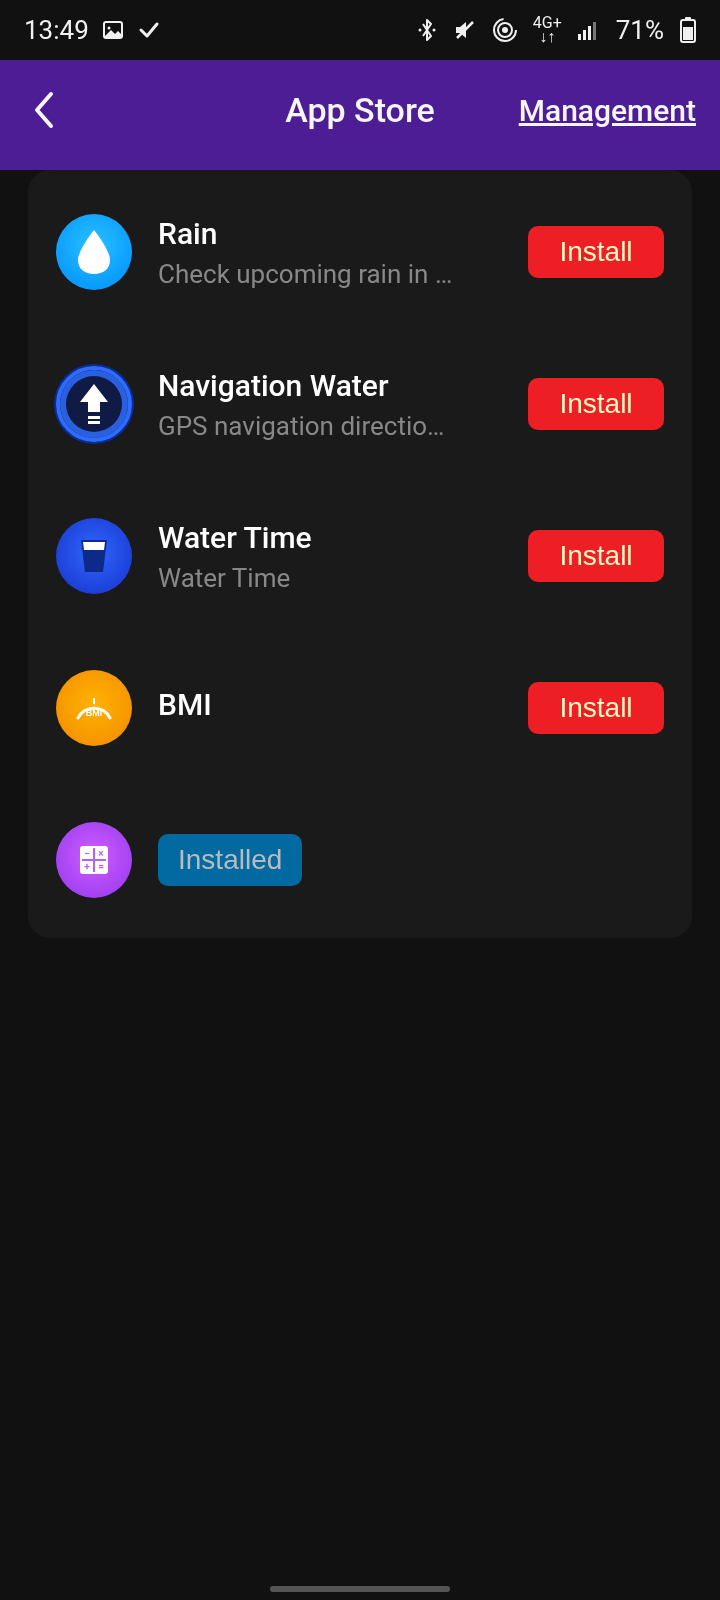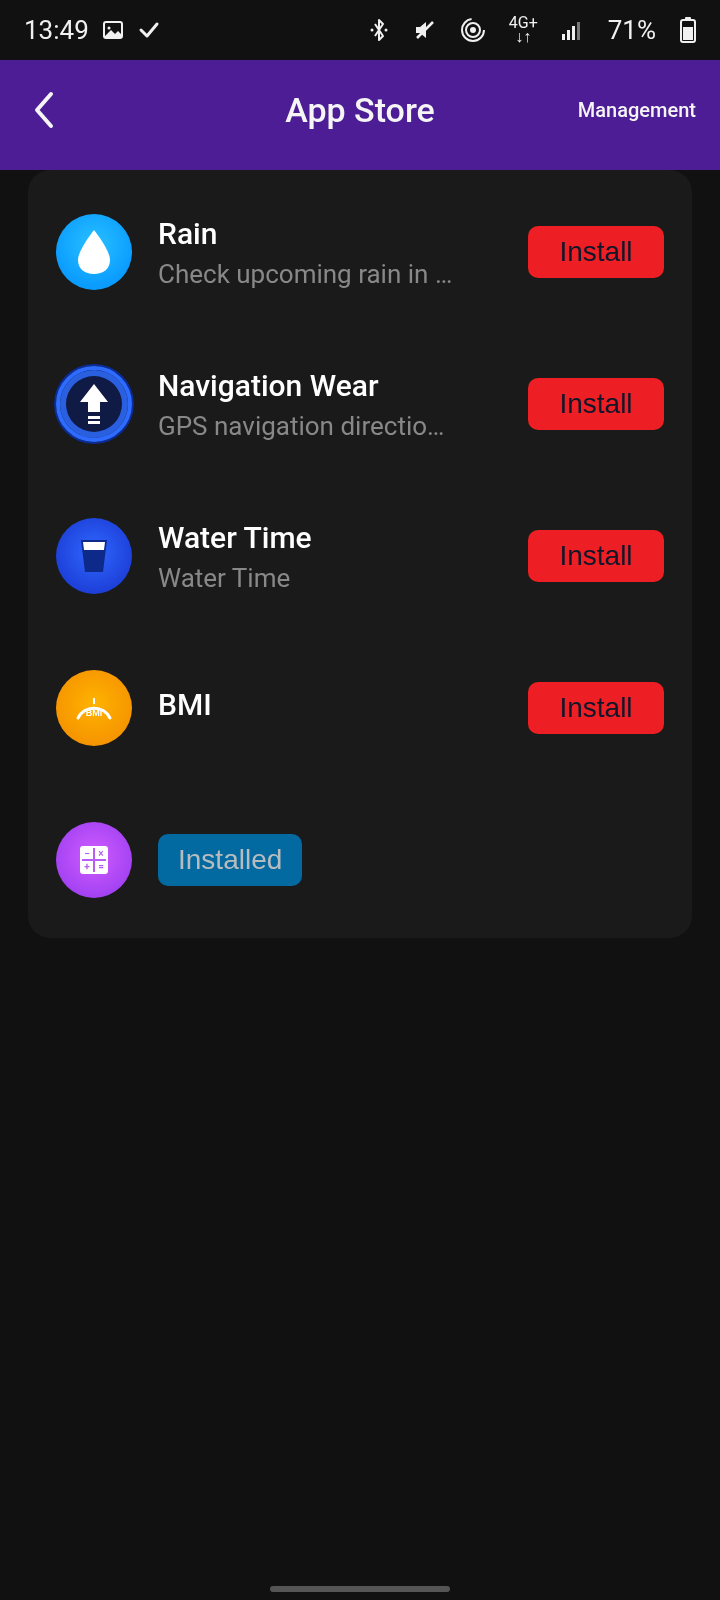--- a/index.html
+++ b/index.html
@@ -2,39 +2,39 @@
 <html><head>
   <meta charset="utf-8">
   <style>
     * { margin: 0; padding: 0; box-sizing: border-box; -webkit-font-smoothing: antialiased; }
     html, body { width: 720px; height: 1600px; background: #0a0a0a; font-family: -apple-system, Roboto, "Segoe UI", sans-serif; overflow: hidden; }
     .screen { width: 720px; height: 1600px; background: #111111; position: relative; }
 
     
     .statusbar { height: 60px; display: flex; justify-content: space-between; padding: 0 24px; color: #f0f0f0; font-size: 26px; background:#111111; }
     .status-left { display: flex; align-items: center; gap: 12px; }
-    .status-right { display: flex; align-items: center; gap: 24px; }
+    .status-right { display: flex; align-items: center; gap: 16px; }
     .status-ico { display:inline-flex; align-items:center; justify-content:center; }
 
     
     .appheader { height: 110px; display: flex; align-items: center; padding: 0 24px 10px 24px; background:#4c1d95; justify-content: space-between; }
     .back { width:40px; height:40px; display:flex; align-items:center; justify-content:center; }
     .title-wrap { position:absolute; left:0; right:0; text-align:center; pointer-events:none; }
     .title { color:#f5f5f5; font-size:34px; font-weight:500; }
-    .management { color:#f5f5f5; font-size:20px; font-weight:500; }
+    .management { color:#f5f5f5; font-size:30px; font-weight:500;text-decoration:underline; }
 
     
     .card { margin: 0 28px; background:#1a1a1a; border-radius:22px; padding: 4px 0; }
     .row { display:flex; align-items:center; padding: 40px 28px 36px 28px; gap:26px; }
     .appicon { width:76px; height:76px; border-radius:50%; flex:0 0 76px; display:flex; align-items:center; justify-content:center; }
     .info { flex:1 1 auto; min-width:0; }
     .app-title { color:#ffffff; font-size:30px; font-weight:500; margin-bottom:8px; }
     .app-sub { color:#888888; font-size:26px; white-space:nowrap; overflow:hidden; text-overflow:ellipsis; max-width:300px; }
     .btn { flex:0 0 auto; min-width:136px; height:52px; border:none; border-radius:10px; font-size:28px; font-weight:500; display:flex; align-items:center; justify-content:center; padding:0 20px; }
-    .btn.install { background:#ed1f24; color:#0f172a; }
+    .btn.install { background:#ed1f24; color:#fef9c3; }
     .btn.installed { background:#0369a1; color:#b8bcbf; }
 
     
     .nav-handle { position:absolute; bottom:8px; left:50%; transform:translateX(-50%); width:180px; height:6px; border-radius:3px; background:#555; }
 
     
     .i-rain { background: radial-gradient(circle at 50% 40%, #29c1ff 0%, #0a9cff 70%); }
     .i-nav  { background: radial-gradient(circle at 50% 50%, #0f1b44 0%, #0f1b44 55%); box-shadow: 0 0 0 6px #2a5fe0 inset, 0 0 0 2px #0b2c99; border:4px solid #2d6cff; }
     .i-water{ background: radial-gradient(circle at 50% 45%, #2f68ff 0%, #1b3bd4 80%); }
     .i-bmi  { background: radial-gradient(circle at 50% 45%, #ffb300 0%, #f48f00 85%); }
@@ -131,21 +131,21 @@
 
     <div class="row">
       <div class="appicon i-nav">
         <svg width="36" height="44" viewBox="0 0 36 44">
             <path d="M18 2 L32 20 H24 V30 H12 V20 H4 Z" fill="#ffffff"></path>
             <rect x="12" y="34" width="12" height="3" fill="#ffffff"></rect>
             <rect x="12" y="39" width="12" height="3" fill="#ffffff"></rect>
           </svg>
       </div>
       <div class="info">
-        <div class="app-title">Navigation Wear</div>
+        <div class="app-title">Navigation Water</div>
         <div class="app-sub">GPS navigation directions …</div>
       </div>
       <button class="btn install">Install</button>
     </div>
 
     <div class="row">
       <div class="appicon i-water">
         <svg width="34" height="40" viewBox="0 0 34 40">
             <path d="M4 4 H30 L26 36 H8 Z" fill="#0d2a8a"></path>
             <path d="M6 6 H28 L27 14 H7 Z" fill="#ffffff"></path>

